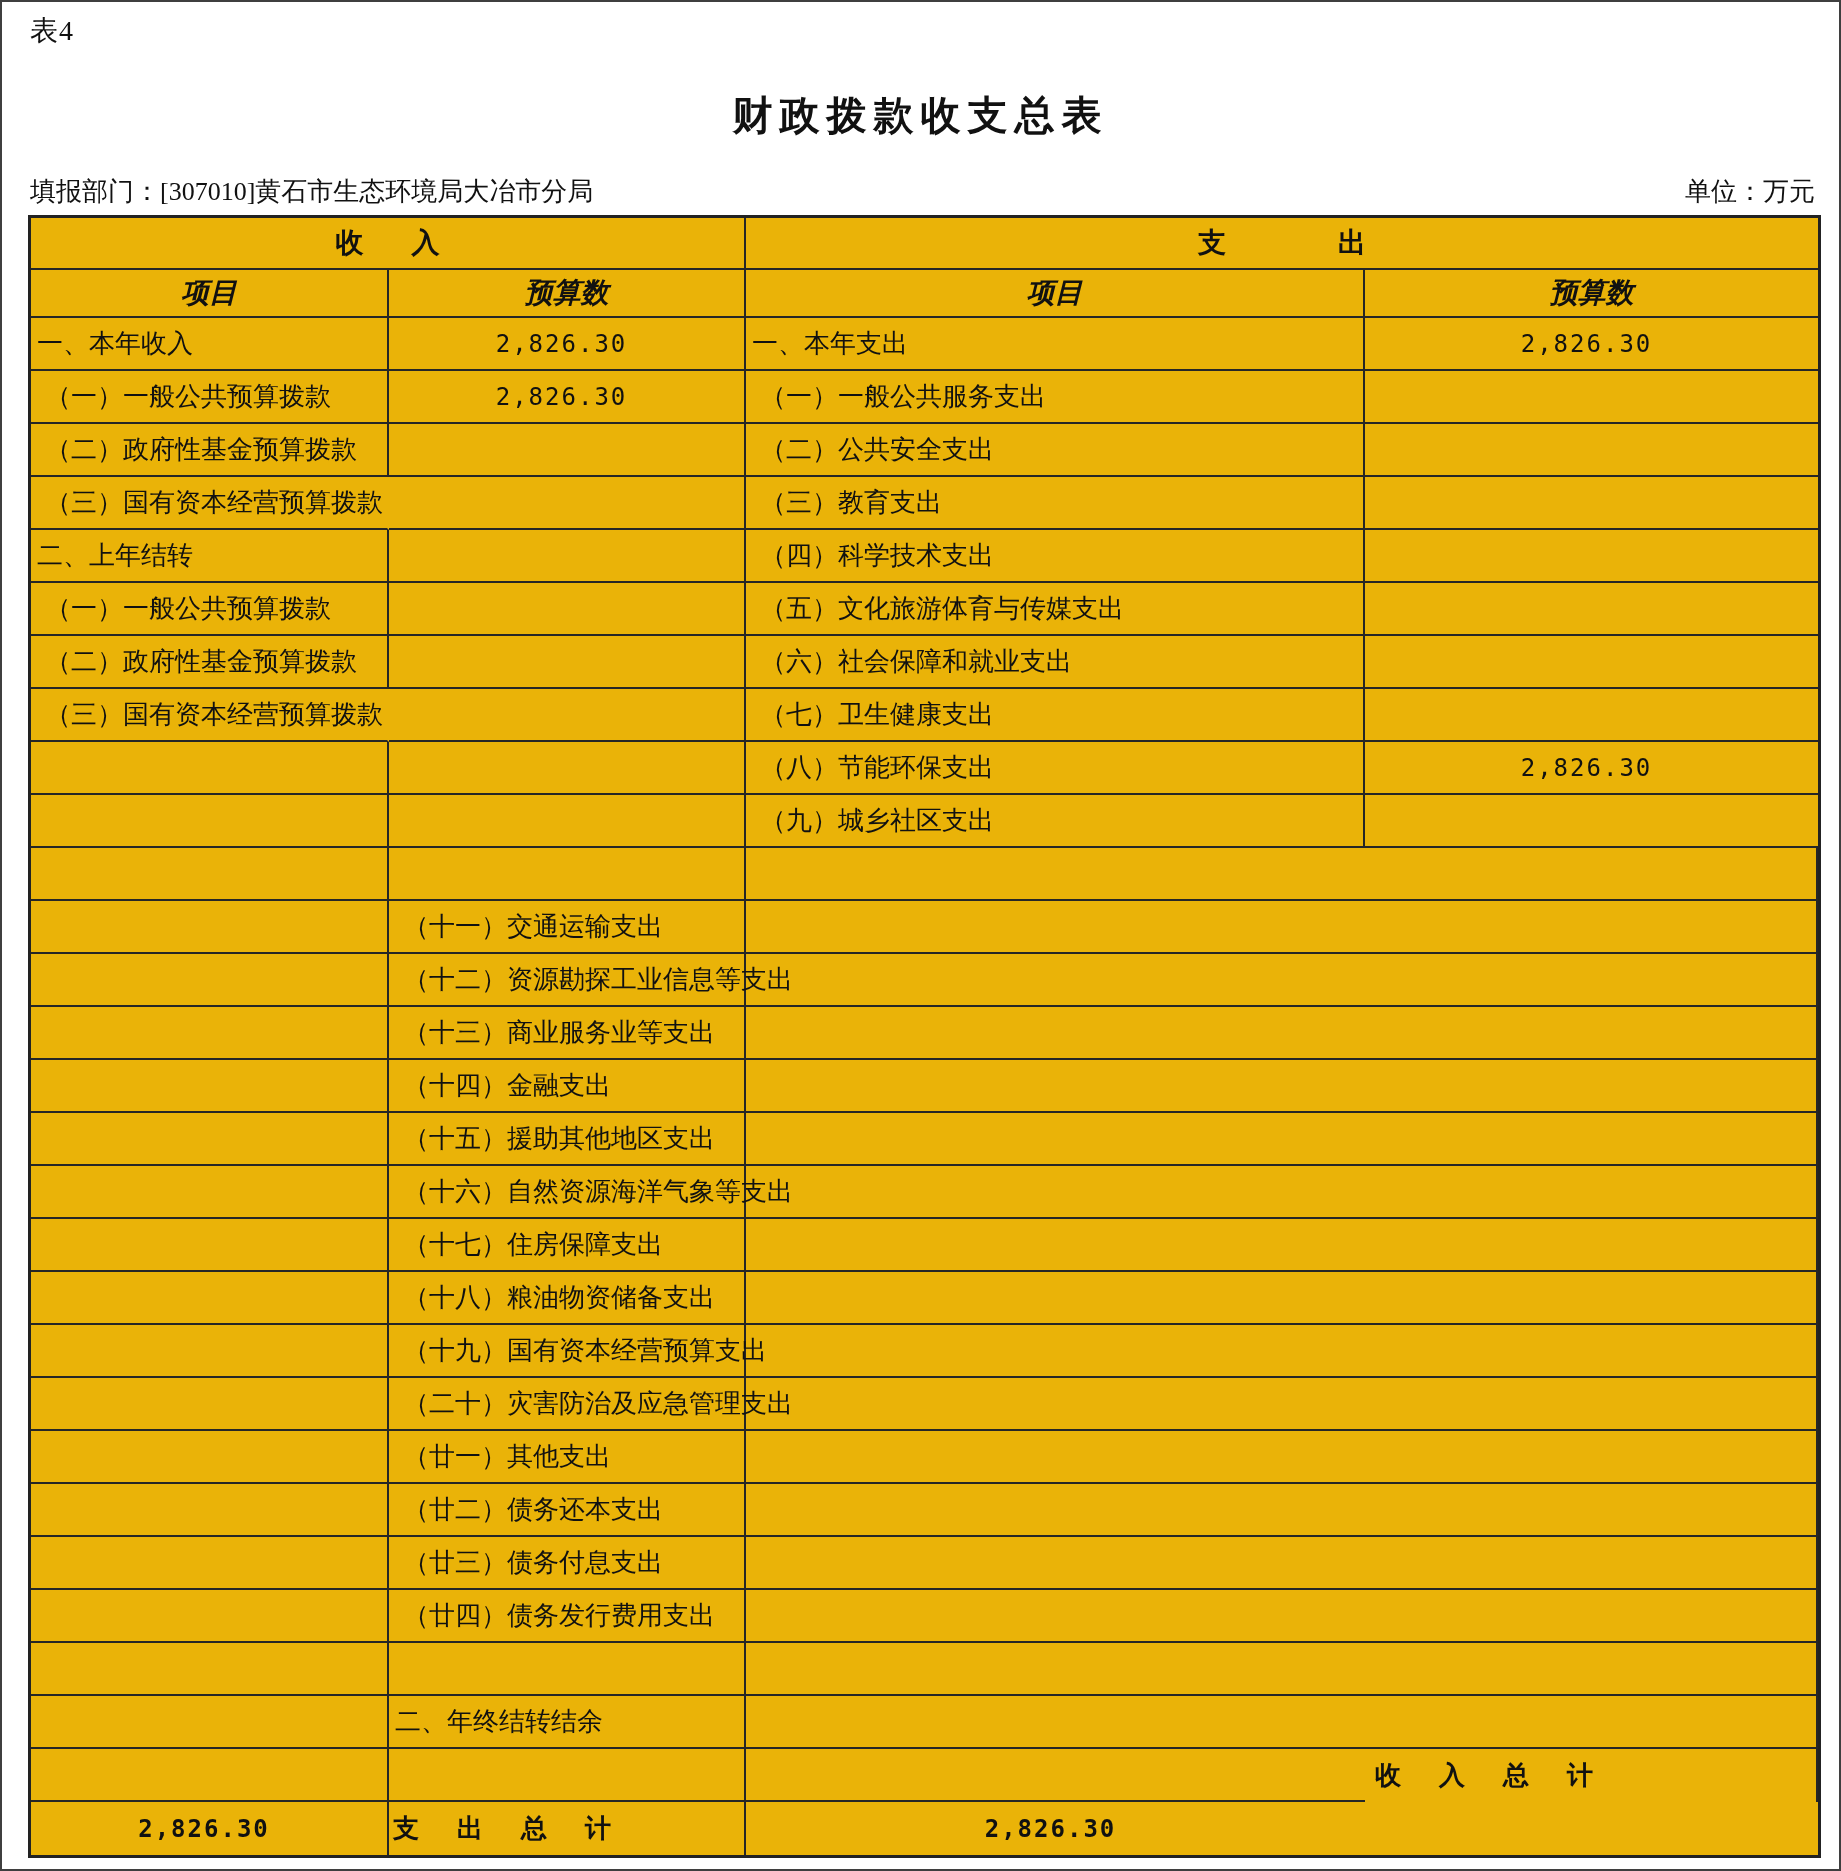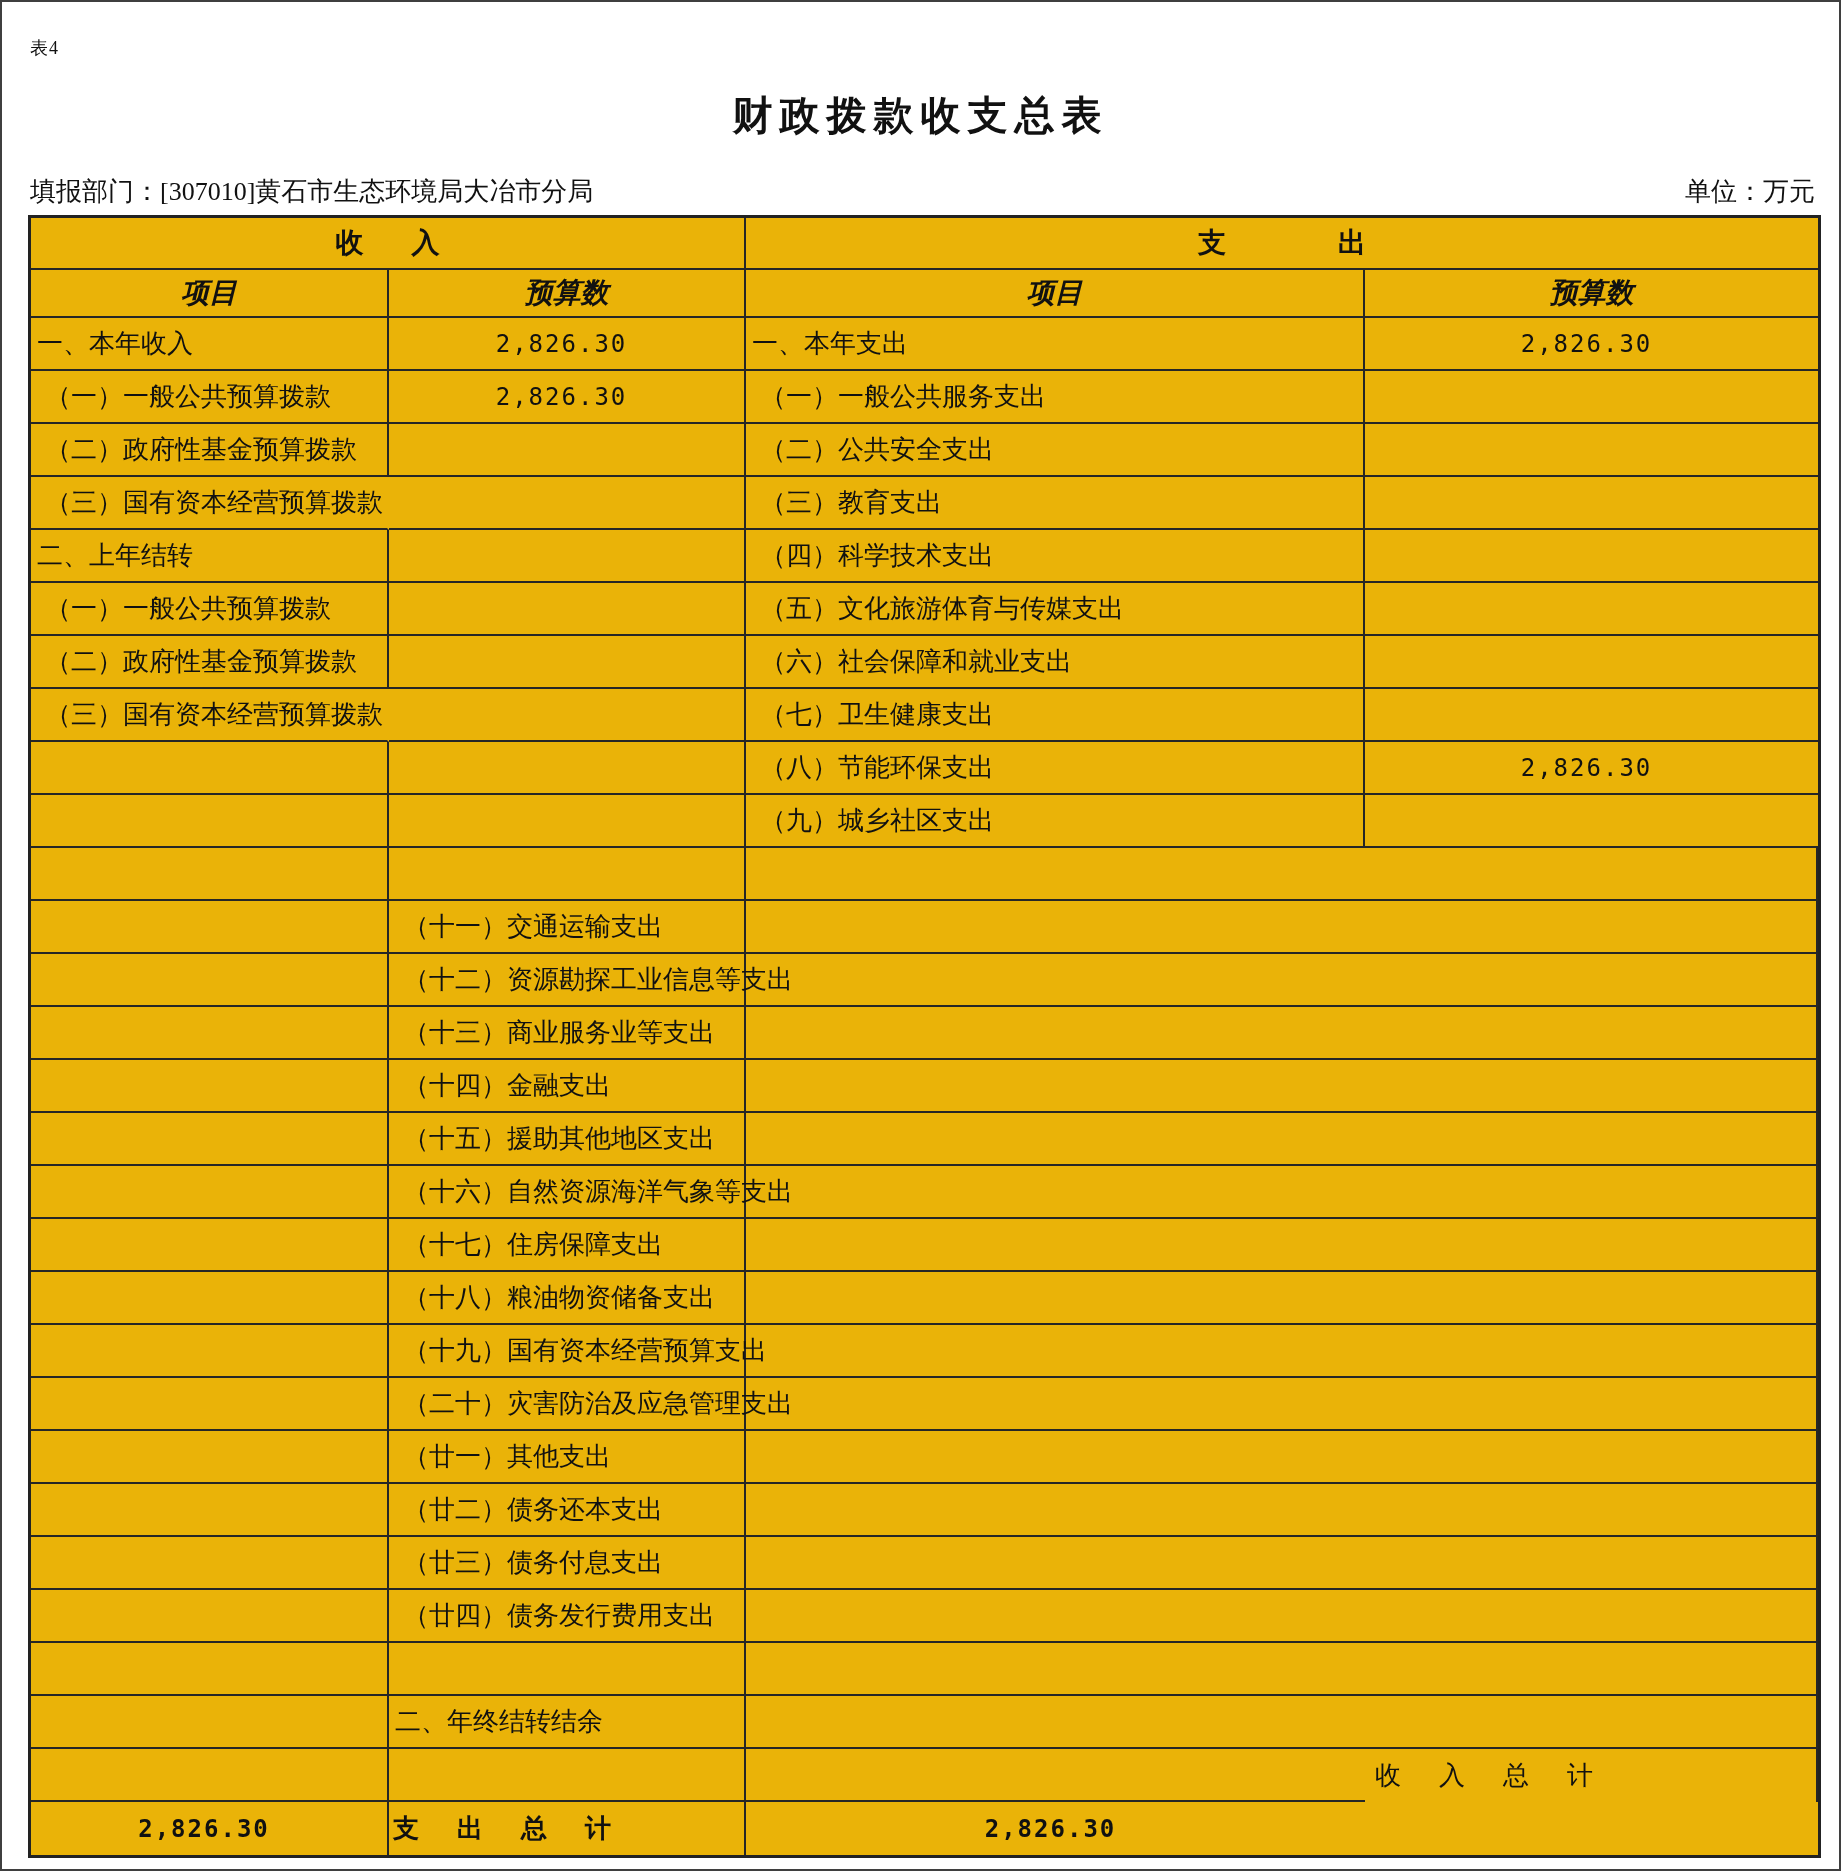--- a/index.html
+++ b/index.html
@@ -5,21 +5,21 @@
   html,body{margin:0;padding:0;}
   body{
     width:1841px;height:1871px;
     background:#ffffff;
     position:relative;
     font-family:"Liberation Serif","DejaVu Serif",serif;
     color:#111111;
     overflow:hidden;
   }
   .frame{position:absolute;inset:0;border:2px solid #3f3f3f;pointer-events:none;z-index:50;}
-  .table-tag{position:absolute;left:30px;top:36px;font-size:18px;letter-spacing:1px;}
+  .table-tag{position:absolute;left:30px;top:12px;font-size:28px;letter-spacing:1px;}
   .page-title{
     position:absolute;left:0;top:88px;width:100%;
     text-align:center;font-size:40px;font-weight:bold;letter-spacing:7px;
   }
   .meta{position:absolute;left:30px;top:174px;width:1785px;font-size:26px;}
   .meta .dept{float:left;}
   .meta .unit{float:right;}
   
   .fin-table{
     position:absolute;left:28px;top:215px;
@@ -409,21 +409,21 @@
     </div>
     <div class="cell value">
       <span></span>
     </div>
     <div class="cell item">
       <span></span>
     </div>
     <div class="cell value last-col">
       <span></span>
     </div>
-    <div class="cell item last-row total" style="font-weight: normal; letter-spacing: 38px; padding-left: 10px;">
+    <div class="cell item last-row total" style="font-weight: bold; letter-spacing: 38px; padding-left: 10px;">
       <span>收入总计</span>
     </div>
     <div class="cell value last-row total" style="font-weight: bold;">
       <span>2,826.30</span>
     </div>
     <div class="cell item last-row total" style="font-weight: bold; letter-spacing: 38px; padding-left: 4px;">
       <span>支出总计</span>
     </div>
     <div class="cell value last-col last-row total" style="font-weight: bold;">
       <span>2,826.30</span>

